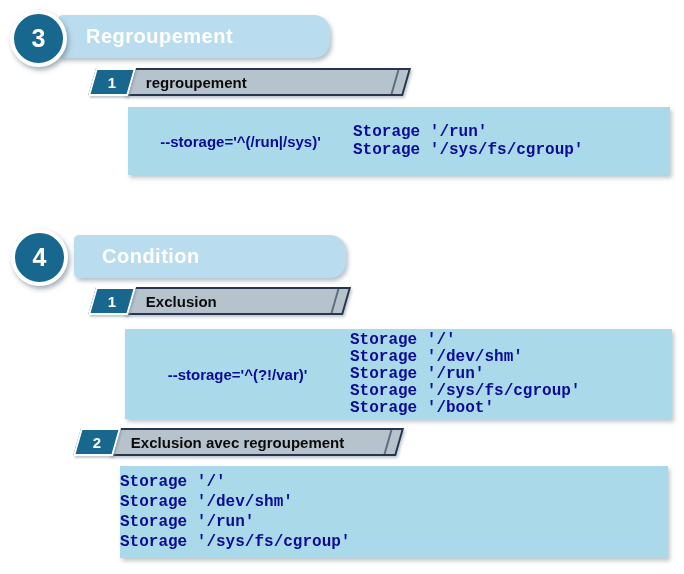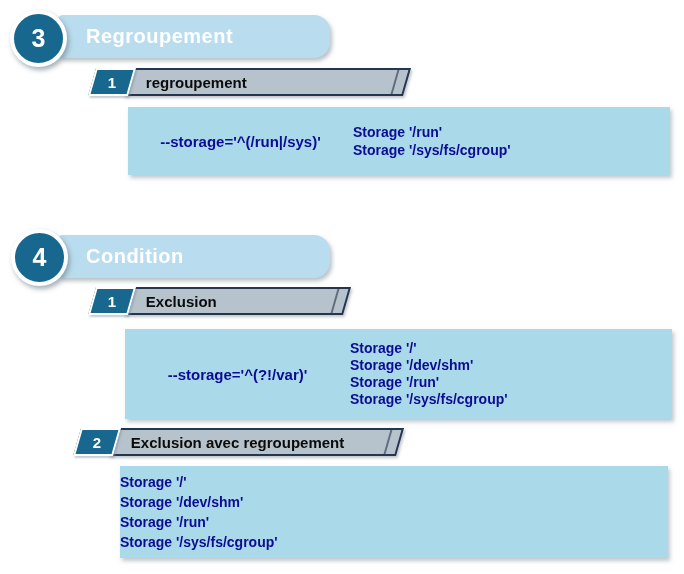--- a/index.html
+++ b/index.html
@@ -65,21 +65,21 @@
   
   .result-box {
     position: absolute;
     background: var(--box-blue, #aad9e9);
     display: flex;
     box-shadow: 2px 3px 4px rgba(132,148,158,.5);
   }
   .command-col { width: 225px; display: flex; align-items: center; justify-content: center; }
   .command { font-size: 15px; font-weight: bold; color: var(--text-navy, #0b0b94); white-space: nowrap; }
   .outputs { flex: 1; display: flex; flex-direction: column; justify-content: center; }
-  .out-line { font-size: 14px; font-weight: bold; color: var(--text-navy, #0b0b94); white-space: nowrap; }
+  .out-line { font-size: 16px; font-weight: bold; color: var(--text-navy, #0b0b94); white-space: nowrap; font-family: Liberation Mono, monospace; }
   .box1 .out-line { line-height: 18px; }
   .box2 .out-line { line-height: 17px; }
   .box3 .out-line { line-height: 20px; }
 </style>
 </head>
 <body>
 
 <div class="stage">
 
   <div class="sec-banner" style="left:58px; top:15px; width:272px;">
@@ -100,21 +100,21 @@
   <div class="result-box box1" style="left:128px; top:107px; width:542px; height:68px;">
     <div class="command-col">
       <span class="command">--storage='^(/run|/sys)'</span>
     </div>
     <div class="outputs">
       <div class="out-line">Storage '/run'</div>
       <div class="out-line">Storage '/sys/fs/cgroup'</div>
     </div>
   </div>
 
-  <div class="sec-banner" style="left:58px; top:235px; width:272px;">
+  <div class="sec-banner" style="left:74px; top:235px; width:272px;">
     <span class="sec-title">Condition</span>
   </div>
   <div class="sec-circle" style="left:11px; top:229px;">
     <span class="sec-num">4</span>
   </div>
 
   <div class="step-banner" style="left:127px; top:287px; width:220px;">
     <span class="step-label">Exclusion</span>
     <span class="step-slash"></span>
   </div>
@@ -124,20 +124,21 @@
 
   <div class="result-box box2" style="left:125px; top:329px; width:547px; height:90px;">
     <div class="command-col">
       <span class="command">--storage='^(?!/var)'</span>
     </div>
     <div class="outputs">
       <div class="out-line">Storage '/'</div>
       <div class="out-line">Storage '/dev/shm'</div>
       <div class="out-line">Storage '/run'</div>
       <div class="out-line">Storage '/sys/fs/cgroup'</div>
+      <div class="out-line">Storage '/boot'</div>
     </div>
   </div>
 
   <div class="step-banner" style="left:112px; top:428px; width:288px;">
     <span class="step-label">Exclusion avec regroupement</span>
     <span class="step-slash"></span>
   </div>
   <div class="step-badge" style="left:77px; top:428px;">
     <span class="badge-num">2</span>
   </div>

